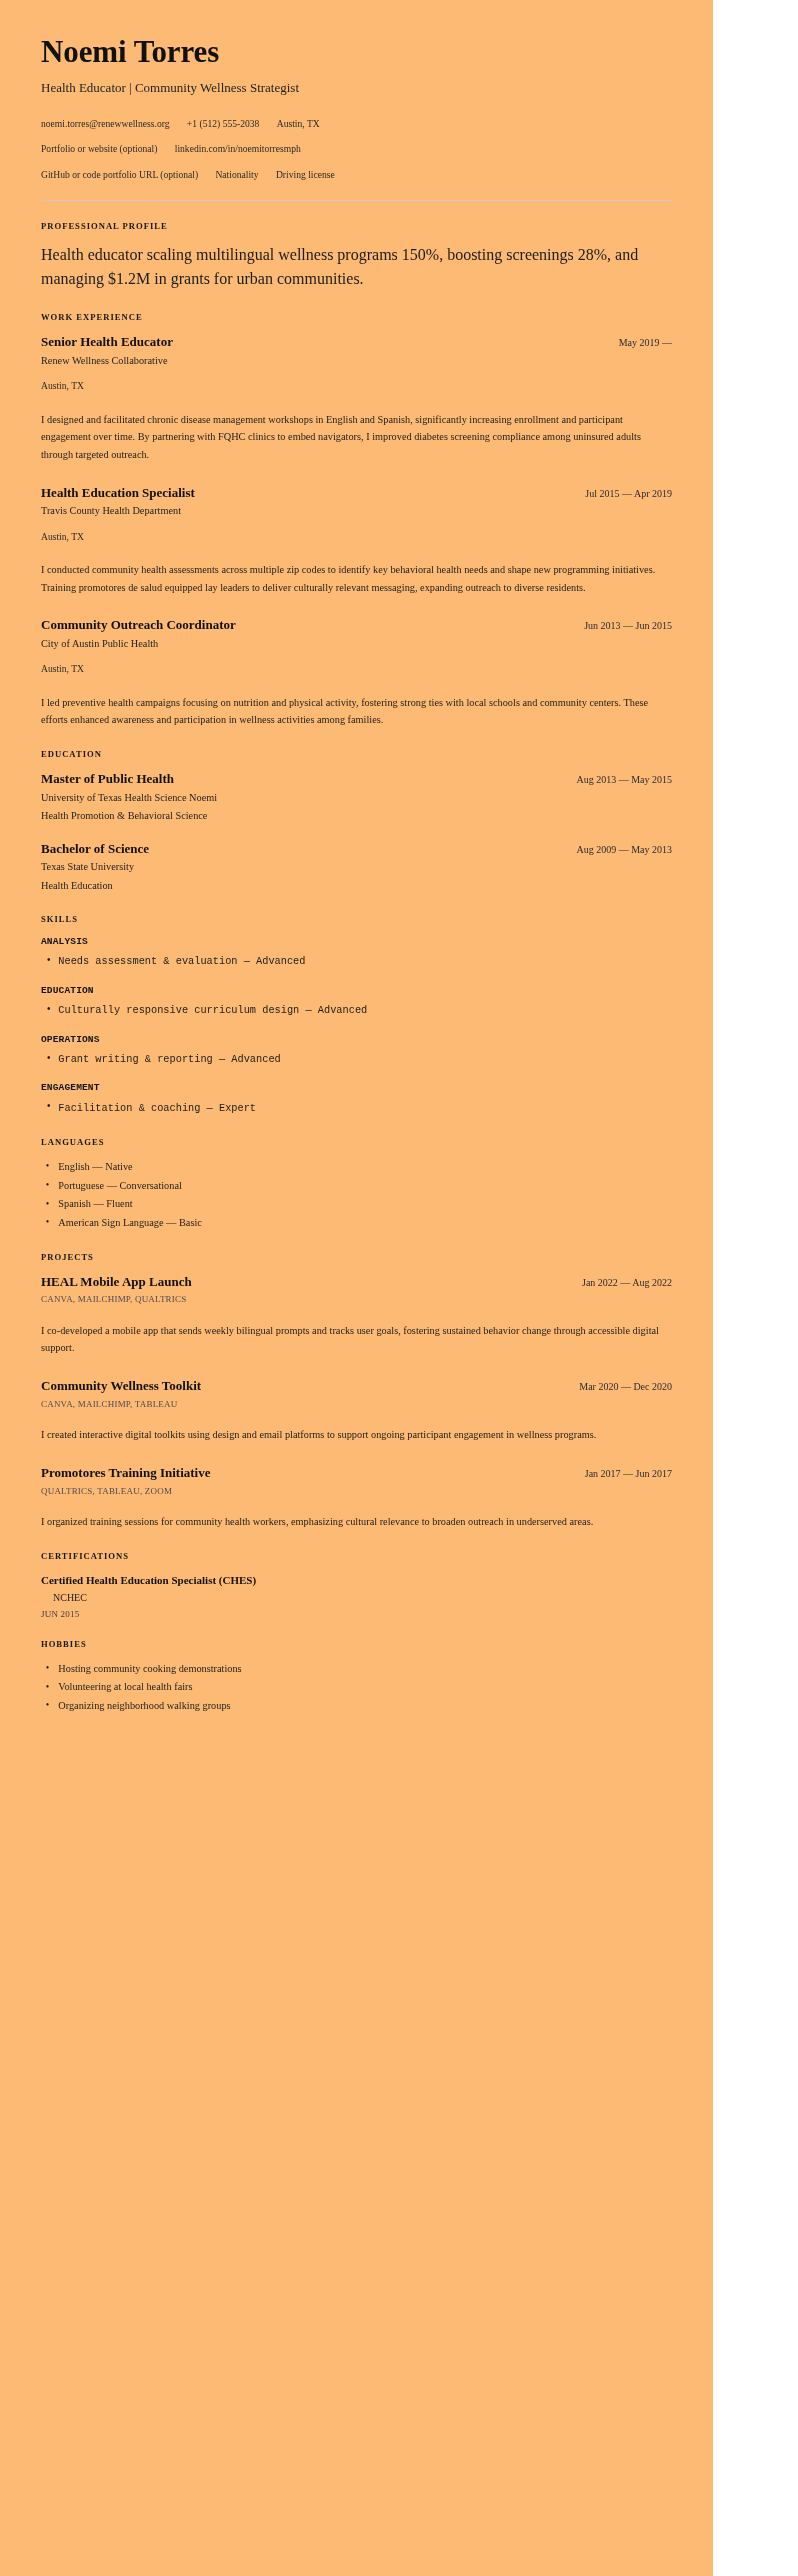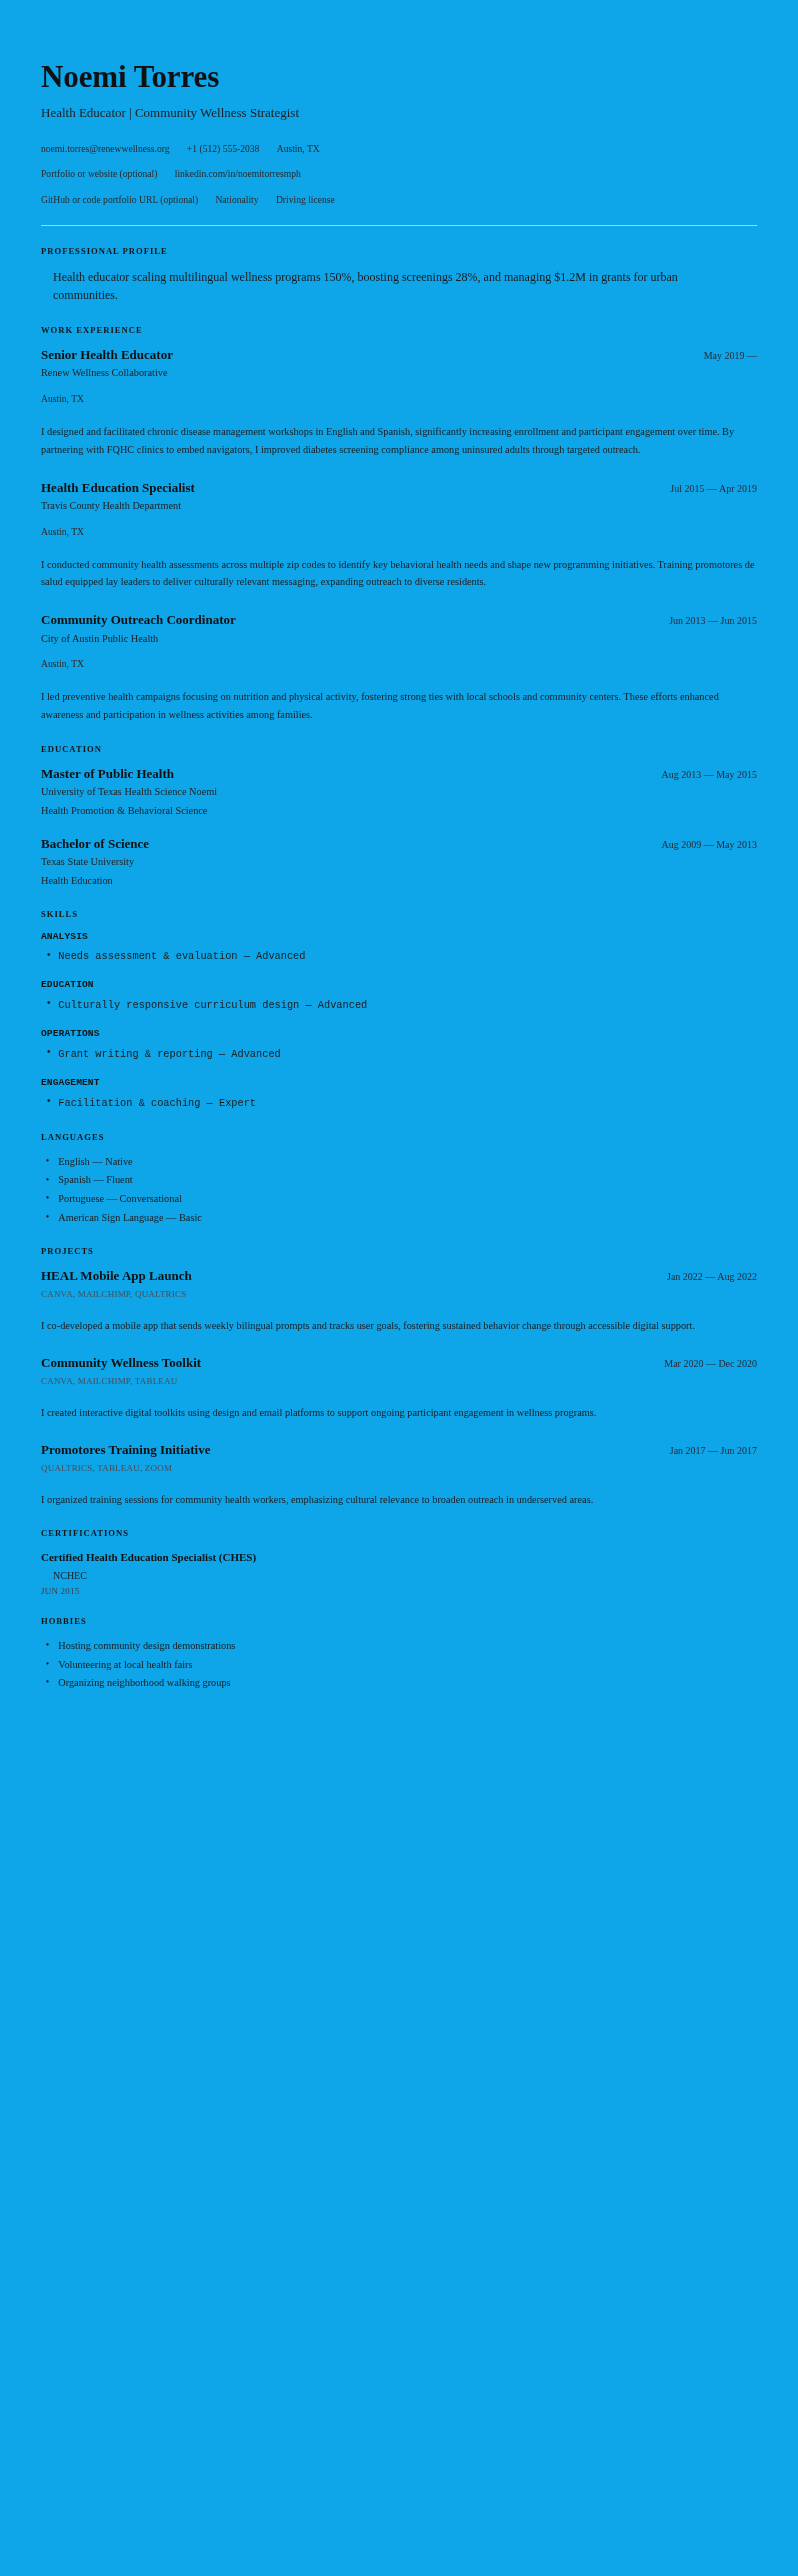--- a/index.html
+++ b/index.html
@@ -8,24 +8,24 @@
     padding: 0;
     background: #ffffff;
   }
   body {
     width: 798px;
     font-family: "Liberation Serif", "DejaVu Serif", serif;
     color: #1a1a1a;
     -webkit-font-smoothing: antialiased;
   }
   .page {
-    width: 798px;
+    width: 713px;
     min-height: 2576px;
-    background: #0ea5e9;
-    padding: 60px 41px 47px 41px;
+    background: #fdba74;
+    padding: 35px 41px 47px 41px;
   }
 
   
   .name {
     font-size: 31px;
     font-weight: bold;
     letter-spacing: -0.1px;
     line-height: 1.1;
     margin: 0 0 10.6px 0;
     color: #111111;
@@ -61,24 +61,24 @@
     font-size: 8.6px;
     font-weight: bold;
     letter-spacing: 1px;
     text-transform: uppercase;
     color: #151515;
     margin: 0 0 12px 0;
   }
   .section + .section { margin-top: 20px; }
 
   .profile-text {
-    font-size: 12px;
+    font-size: 16px;
     line-height: 1.55;
     color: #1c1c1c;
-    margin: 12px;
+    margin: 0;
     max-width: 719px;
   }
 
   
   .entry { margin-bottom: 21px; }
   .entry:last-child { margin-bottom: 0; }
   .entry-head {
     display: flex;
     justify-content: space-between;
     align-items: baseline;
@@ -301,22 +301,22 @@
       <ul class="bullets">
         <li>Facilitation &amp; coaching — Expert</li>
       </ul>
     </div>
   </section>
 
   <section class="section">
     <h2 class="section-title">Languages</h2>
     <ul class="bullets">
       <li>English — Native</li>
+      <li>Portuguese — Conversational</li>
       <li>Spanish — Fluent</li>
-      <li>Portuguese — Conversational</li>
       <li>American Sign Language — Basic</li>
     </ul>
   </section>
 
   <section class="section">
     <h2 class="section-title">Projects</h2>
 
     <div class="entry">
       <div class="entry-head">
         <div class="entry-title">HEAL Mobile App Launch</div>
@@ -350,20 +350,20 @@
     <div class="entry" style="margin-bottom:0;">
       <div class="cert-title">Certified Health Education Specialist (CHES)</div>
       <div class="cert-issuer">NCHEC</div>
       <div class="cert-date">JUN 2015</div>
     </div>
   </section>
 
   <section class="section">
     <h2 class="section-title">Hobbies</h2>
     <ul class="bullets">
-      <li>Hosting community design demonstrations</li>
+      <li>Hosting community cooking demonstrations</li>
       <li>Volunteering at local health fairs</li>
       <li>Organizing neighborhood walking groups</li>
     </ul>
   </section>
 
 </div>
 
 
 </body></html>

